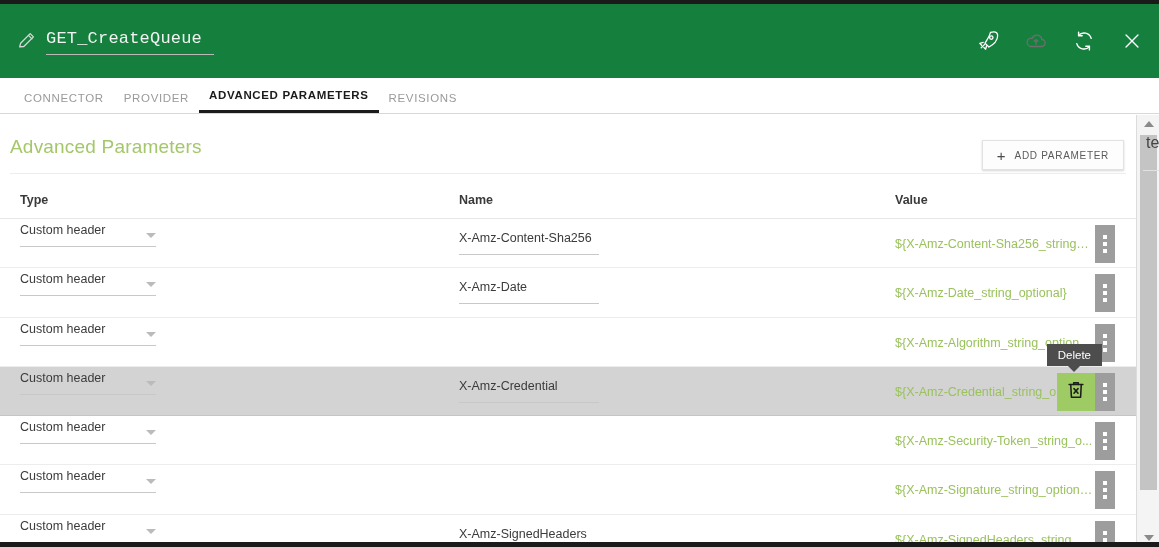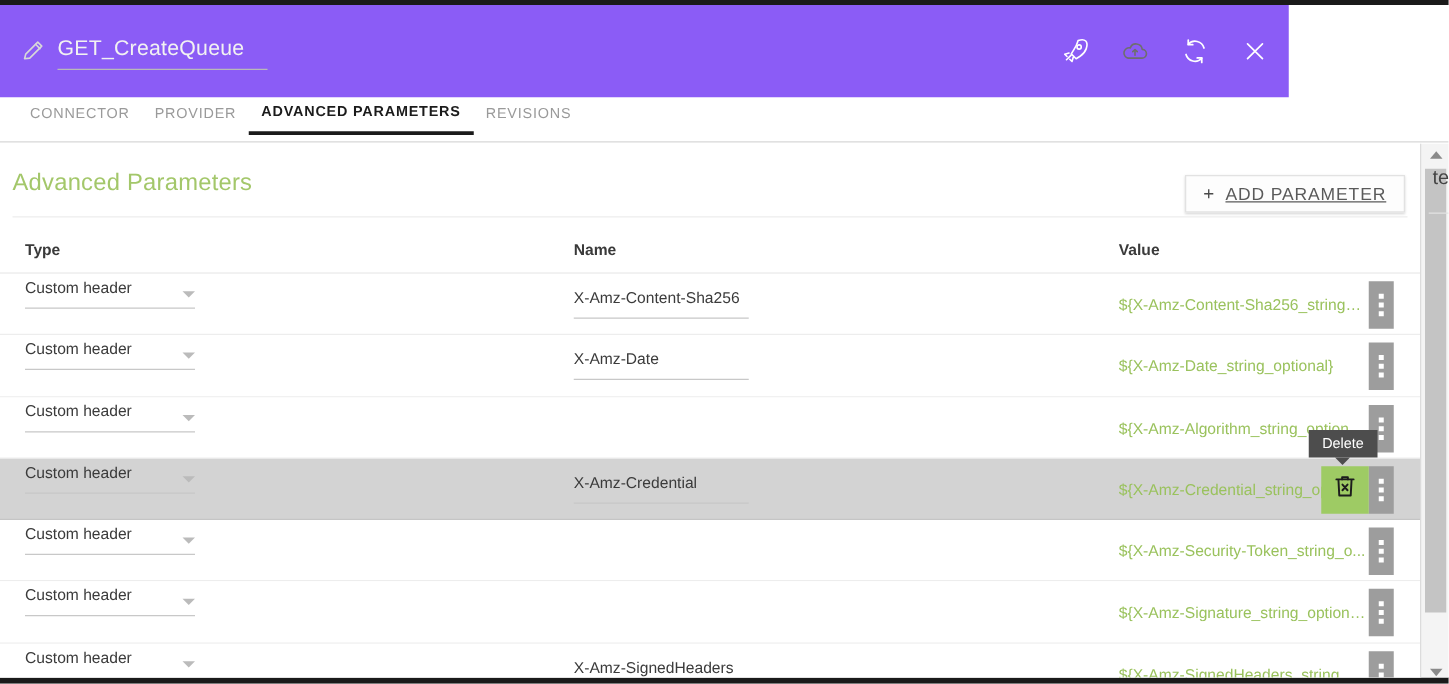--- a/index.html
+++ b/index.html
@@ -15,23 +15,23 @@
     width: 1159px; height: 547px;
     background: #ffffff;
     border-top: 4px solid #1a1a1a;
     border-bottom: 5px solid #1a1a1a;
     overflow: hidden;
   }
 
   
   .titlebar {
     position: absolute; left: 0; top: 0;
-    width: 1031px; height: 74px;
-    background: #8b5cf6;
-    display: flex; align-items: center;
+    width: 1159px; height: 74px;
+    background: #15803d;
+    display: flex; align-items: center; font-family: Liberation Mono, monospace;
   }
   .pencil-wrap {
     width: 34px; margin-left: 10px;
     display: flex; align-items: center; justify-content: center;
   }
   .title-field {
     display: flex; flex-direction: column;
     margin-left: 2px; margin-top: 2px;
   }
   .title-text {
@@ -55,21 +55,21 @@
     display: flex; align-items: center; justify-content: center;
     cursor: pointer;
   }
 
   
   .tabbar {
     position: absolute; left: 0; top: 74px;
     width: 1159px; height: 36px;
     background: #ffffff;
     border-bottom: 1px solid #d8d8d8;
-    display: flex; align-items: center;
+    display: flex; align-items: flex-end;
     padding-left: 14px;
   }
   .tab {
     font-size: 11.5px;
     letter-spacing: .65px;
     color: #9a9a9a;
     padding: 0 10px 9px 10px;
     cursor: pointer;
     white-space: nowrap;
   }
@@ -96,21 +96,21 @@
     position: absolute; right: 12px; top: 25px;
     height: 30px;
     background: #fdfdfd;
     border: 1px solid #e2e2e2;
     box-shadow: 0 1px 2px rgba(0,0,0,.17);
     display: flex; align-items: center;
     padding: 0 14px;
     cursor: pointer;
   }
   .add-btn .plus { font-size: 15px; color: #4a4a4a; margin-right: 9px; line-height: 1; }
-  .add-btn .lbl { font-size: 14px; letter-spacing: .7px; color: #5a5a5a; text-decoration: underline; }
+  .add-btn .lbl { font-size: 10px; letter-spacing: .7px; color: #5a5a5a; }
 
   .hdr-rule {
     position: absolute; left: 10px; top: 58px;
     width: 1116px; height: 1px; background: #ededed;
   }
   .table-head {
     position: absolute; left: 0; top: 58px;
     width: 1136px; height: 46px;
     border-bottom: 1px solid #e6e6e6;
   }

